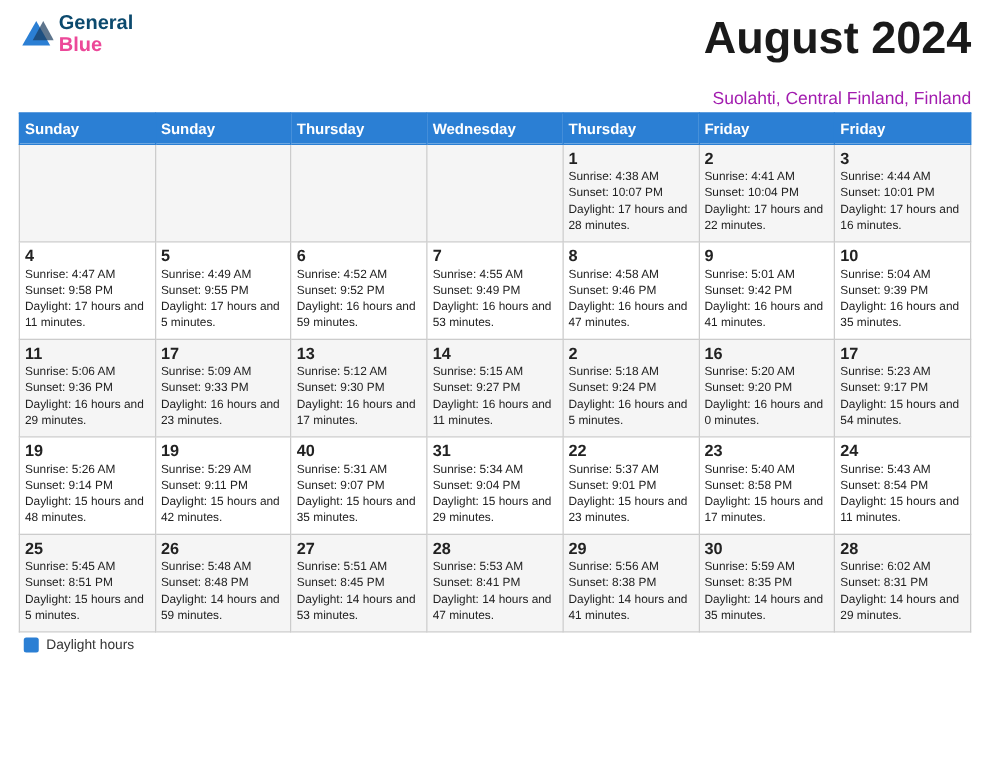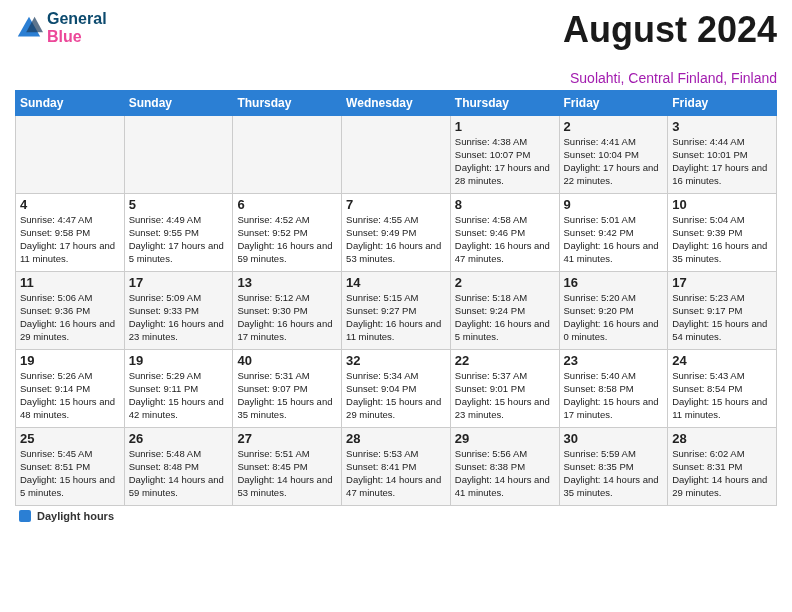--- a/index.html
+++ b/index.html
@@ -80,21 +80,20 @@
       font-size: 9.5px;
       line-height: 1.4;
       color: #222;
     }
     .footer {
       display: flex;
       align-items: center;
       gap: 6px;
       margin-top: 4px;
       padding-left: 4px;
-      font-weight: bold;
     }
     .footer-dot {
       width: 12px;
       height: 12px;
       background: #2b7fd4;
       border-radius: 2px;
       flex-shrink: 0;
     }
     .footer-text {
       font-size: 11px;
@@ -221,21 +220,21 @@
           </td>
           <td>
             <span class="day-num">19</span>
             <div class="day-detail">Sunrise: 5:29 AM<br>Sunset: 9:11 PM<br>Daylight: 15 hours and 42 minutes.</div>
           </td>
           <td>
             <span class="day-num">40</span>
             <div class="day-detail">Sunrise: 5:31 AM<br>Sunset: 9:07 PM<br>Daylight: 15 hours and 35 minutes.</div>
           </td>
           <td>
-            <span class="day-num">32</span>
+            <span class="day-num">31</span>
             <div class="day-detail">Sunrise: 5:34 AM<br>Sunset: 9:04 PM<br>Daylight: 15 hours and 29 minutes.</div>
           </td>
           <td>
             <span class="day-num">22</span>
             <div class="day-detail">Sunrise: 5:37 AM<br>Sunset: 9:01 PM<br>Daylight: 15 hours and 23 minutes.</div>
           </td>
           <td>
             <span class="day-num">23</span>
             <div class="day-detail">Sunrise: 5:40 AM<br>Sunset: 8:58 PM<br>Daylight: 15 hours and 17 minutes.</div>
           </td>

